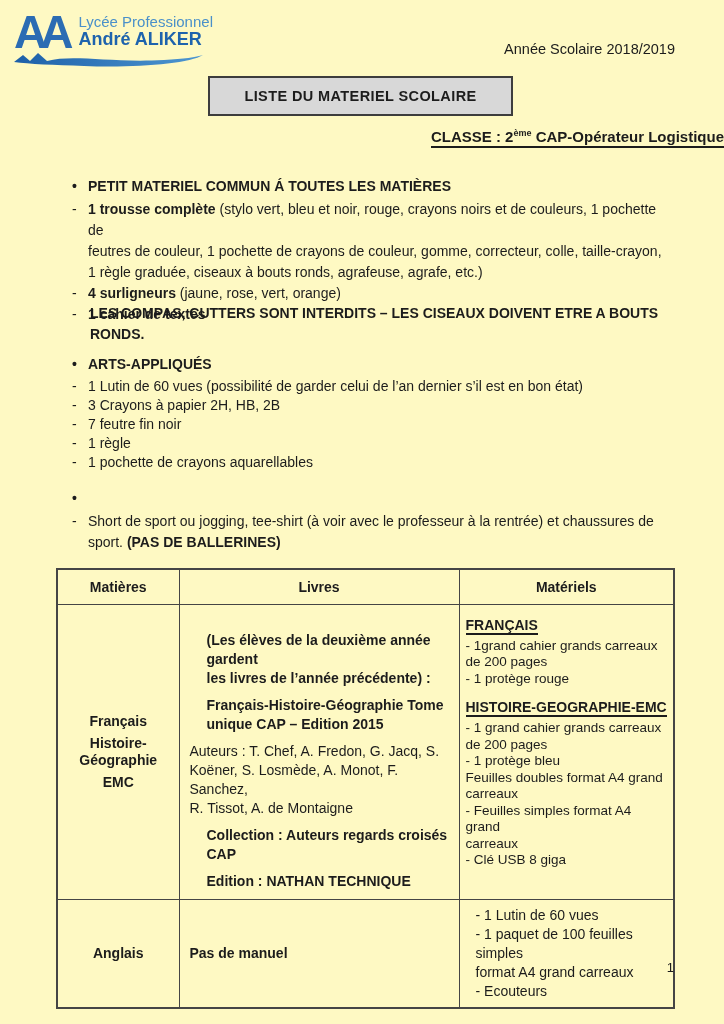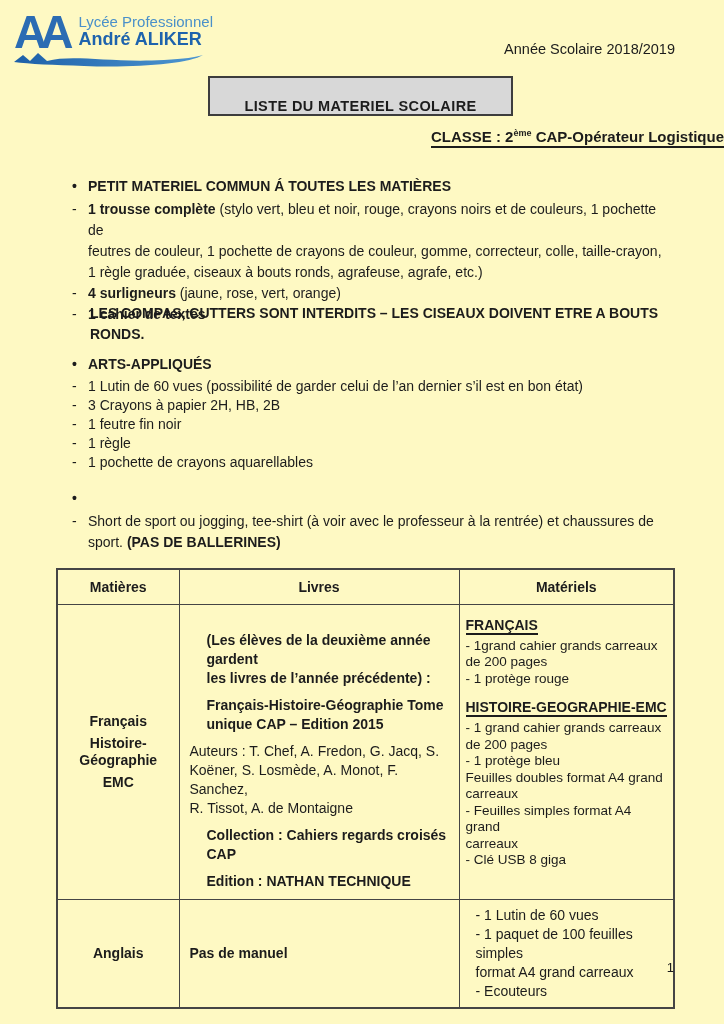--- a/index.html
+++ b/index.html
@@ -18,21 +18,21 @@
   }
   .logo-text{display:block;padding-top:3px;}
   .logo-l1{display:block;font-size:15px;color:#4a90c9;line-height:17px;}
   .logo-l2{display:block;font-size:18px;font-weight:bold;color:#1e63ad;line-height:19px;}
   .swoosh{display:block;margin-top:-2px;}
   
   .year{position:absolute;top:41px;right:49px;font-size:14.5px;}
   .title-box{
     position:absolute;left:208px;top:76px;width:305px;height:40px;
     background:#d8d8d8;border:2px solid #3d3d3d;box-sizing:border-box;
-    display:flex;align-items:flex-end;justify-content:center;
+    display:flex;align-items:center;justify-content:center;
     font-weight:bold;font-size:14.5px;letter-spacing:.4px;
   }
   .class-line{position:absolute;left:0;right:0;top:128px;text-align:right;padding-left:20px;}
   .class-line .inner{
     display:inline-block;font-weight:bold;font-size:15px;
     border-bottom:2px solid #1c1c1c;padding-bottom:1px;
   }
   sup{font-size:9px;}
   
   .sec{position:absolute;left:56px;width:616px;}
@@ -139,21 +139,21 @@
     <div class="li tight">
       <span class="mk">-</span>
       <div class="tx">1 Lutin de 60 vues (possibilité de garder celui de l’an dernier s’il est en bon état)</div>
     </div>
     <div class="li tight">
       <span class="mk">-</span>
       <div class="tx">3 Crayons à papier 2H, HB, 2B</div>
     </div>
     <div class="li tight">
       <span class="mk">-</span>
-      <div class="tx">1 feutre fin noir</div>
+      <div class="tx">7 feutre fin noir</div>
     </div>
     <div class="li tight">
       <span class="mk">-</span>
       <div class="tx">1 règle</div>
     </div>
     <div class="li tight">
       <span class="mk">-</span>
       <div class="tx">1 pochette de crayons aquarellables</div>
     </div>
   </div>
@@ -188,21 +188,21 @@
         <div class="subj-line">EMC</div>
       </td>
       <td class="books">
         <p class="bp bold">(Les élèves de la deuxième année gardent
 les livres de l’année précédente) :</p>
         <p class="bp bold">Français-Histoire-Géographie Tome
 unique CAP – Edition 2015</p>
         <p class="bp">Auteurs : T. Chef, A. Fredon, G. Jacq, S.
 Koëner, S. Losmède, A. Monot, F. Sanchez,
 R. Tissot, A. de Montaigne</p>
-        <p class="bp bold">Collection : Cahiers regards croisés CAP</p>
+        <p class="bp bold">Collection : Auteurs regards croisés CAP</p>
         <p class="bp bold">Edition : NATHAN TECHNIQUE</p>
       </td>
       <td class="materials">
         <div class="mg">
           <span class="mg-title">FRANÇAIS</span>
           <div class="mg-lines">- 1grand cahier grands carreaux
 de 200 pages
 - 1 protège rouge</div>
         </div>
         <div class="mg">

